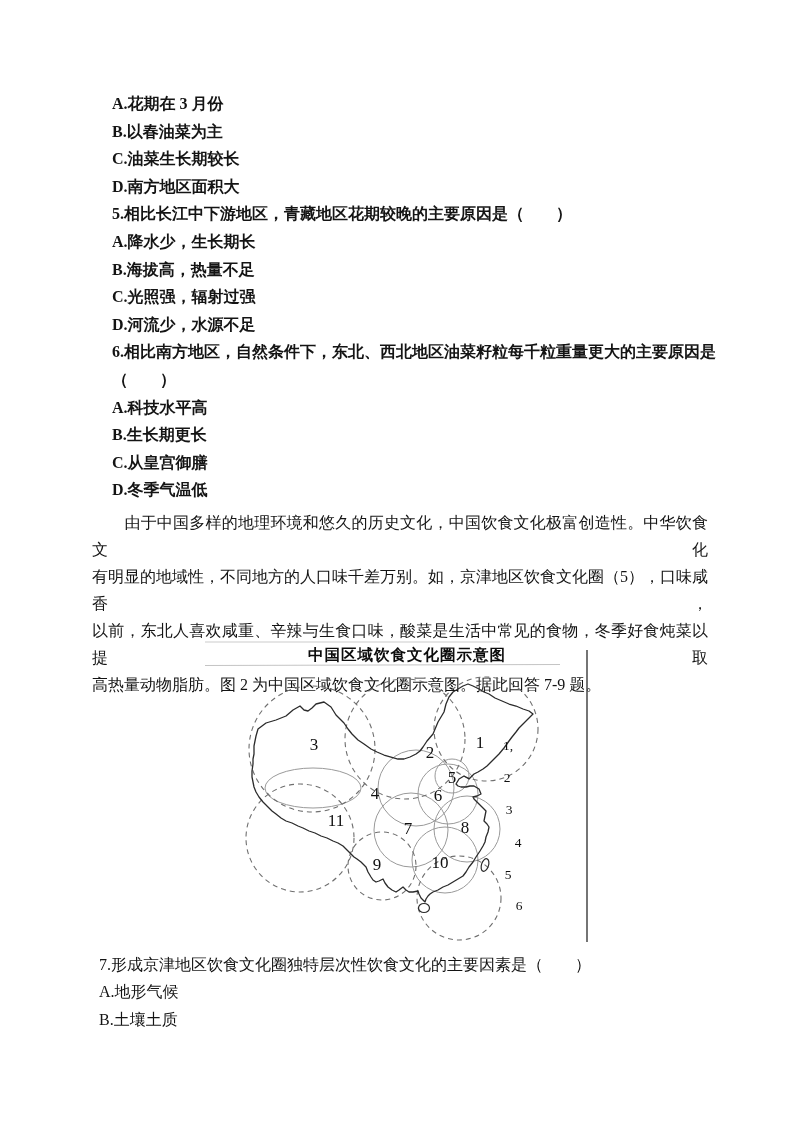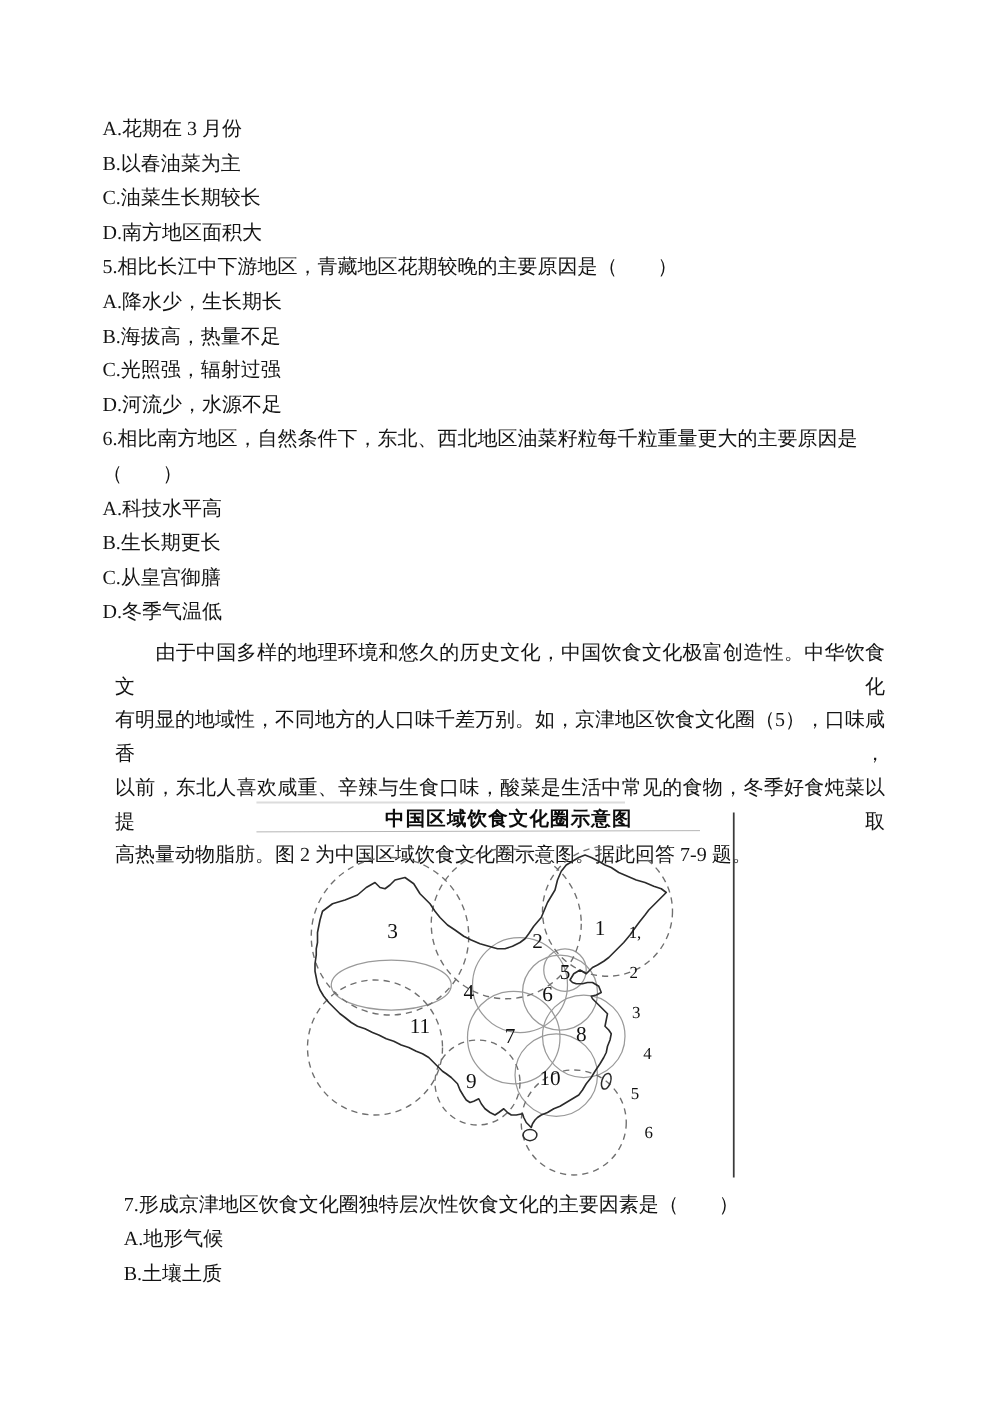--- a/index.html
+++ b/index.html
@@ -7,21 +7,21 @@
     width:794px;height:1123px;
     background:#ffffff;
     position:relative;
     font-family:"Liberation Serif","DejaVu Serif",serif;
     color:#141414;
     overflow:hidden;
   }
   .abs{position:absolute;}
   .tblock{font-size:16px;}
   .tblock .tline{white-space:pre;}
-  .block1{left:82px;top:90px;line-height:27.6px;}
+  .block1{left:112px;top:90px;line-height:27.6px;font-weight:bold;}
   .passage{left:92px;top:509px;width:616px;font-size:16px;line-height:27px;}
   .passage .pline{text-align:justify;text-align-last:justify;}
   .passage .pline.plast{text-align:left;text-align-last:auto;}
   .figurebox{left:205px;top:640px;width:383px;height:303px;}
   .figurebox svg{display:block;}
   .block2{left:99px;top:951px;line-height:27.4px;font-family:Liberation Serif, serif;}
 
   
   .fig-title{
     font-family:"Liberation Sans","DejaVu Sans",sans-serif;

